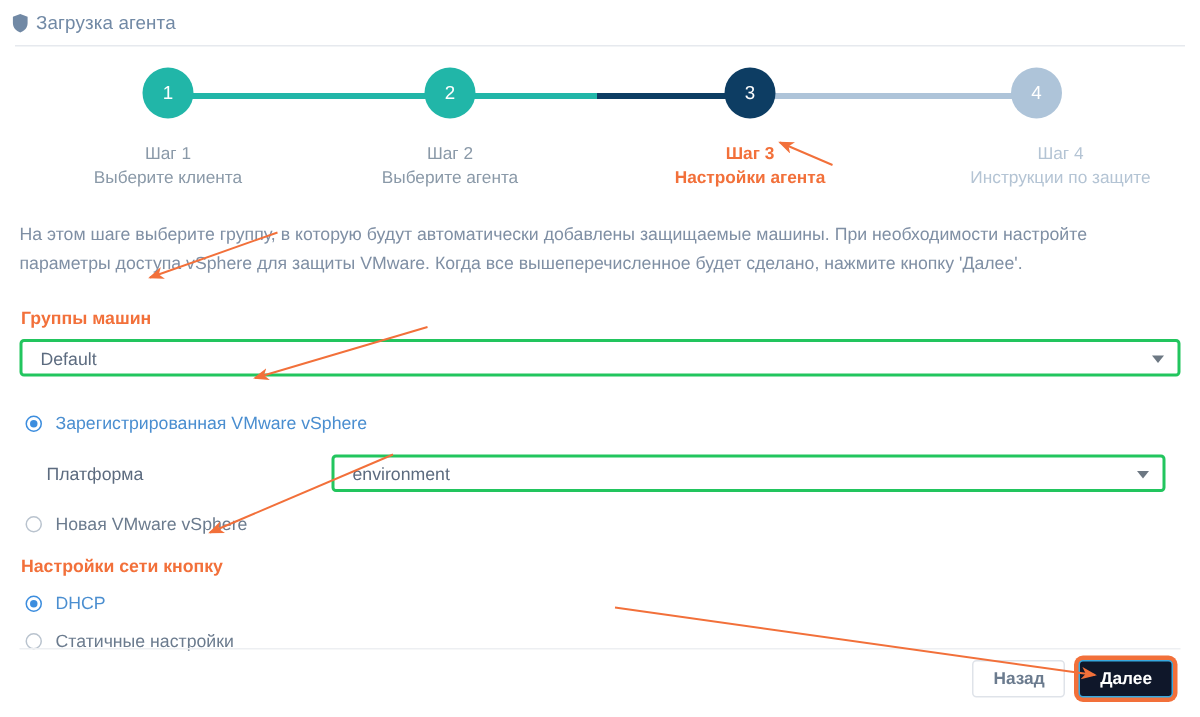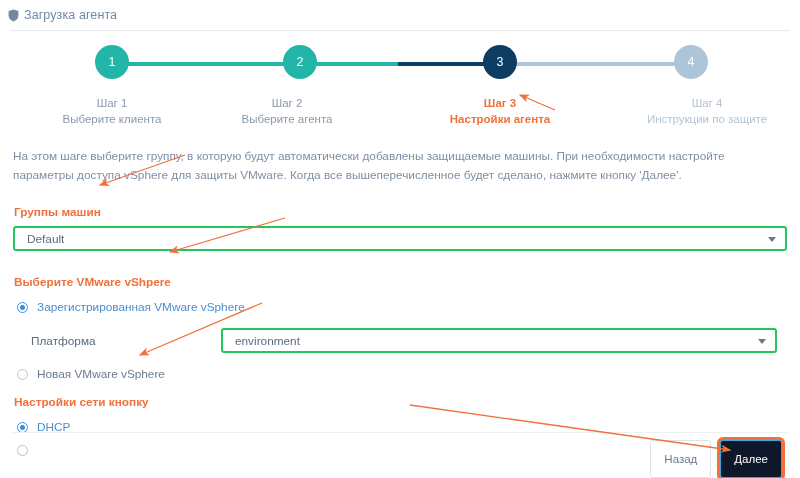--- a/index.html
+++ b/index.html
@@ -199,27 +199,28 @@
     right: 18px;
     top: 440px;
     display: flex;
     align-items: center;
     gap: 9px;
   }
   .btn {
     font-family: "Liberation Sans", sans-serif;
     font-size: 11.5px;
     border-radius: 3px;
-    height: 38px;
+    height: 25px;
     padding: 0 13px;
     display: flex;
     align-items: center;
     justify-content: center;
     box-sizing: border-box;
     cursor: pointer;
+    font-weight: bold;
   }
   .btn-back {
     background: #ffffff;
     border: 1px solid #dfe3e9;
     color: #6b7b8e;
   }
   .btn-next {
     background: #0f172a;
     border: 1px solid #37a9e0;
     color: #ffffff;
@@ -263,21 +264,21 @@
     <div class="step-node todo" style="left:579px;">
       <span>4</span>
     </div>
   </div>
 
   <div class="step-labels" style="margin:4px 92px 0 95px;">
     <div class="step-label" style="left:-68px;">
       <div class="t1">Шаг 1</div>
       <div class="t2">Выберите клиента</div>
     </div>
-    <div class="step-label" style="left:107px;">
+    <div class="step-label" style="left:120px;">
       <div class="t1">Шаг 2</div>
       <div class="t2">Выберите агента</div>
     </div>
     <div class="step-label is-active" style="left:320px;">
       <div class="t1">Шаг 3</div>
       <div class="t2">Настройки агента</div>
     </div>
     <div class="step-label is-todo" style="left:527px;">
       <div class="t1">Шаг 4</div>
       <div class="t2">Инструкции по защите</div>
@@ -288,21 +289,20 @@
 <div class="content">
 
   <p class="intro">На этом шаге выберите группу, в которую будут автоматически добавлены защищаемые машины. При необходимости настройте параметры доступа vSphere для защиты VMware. Когда все вышеперечисленное будет сделано, нажмите кнопку 'Далее'.</p>
 
   <div class="field-label-orange">Группы машин</div>
   <div class="select-box group-select">
     <span>Default</span>
     <span class="select-caret"></span>
   </div>
 
-  <div class="field-label-orange">Выберите VMware vShpere</div>
 
   <div class="radio-row checked">
     <span class="radio checked"></span>
     <span class="radio-label">Зарегистрированная VMware vSphere</span>
   </div>
 
   <div class="platform-row">
     <span class="platform-label">Платформа</span>
     <div class="select-box platform-select">
       <span>environment</span>
@@ -319,20 +319,21 @@
 
   <div class="field-label-orange" style="margin-top:8px;">Настройки сети кнопку</div>
 
   <div class="radio-row checked">
     <span class="radio checked"></span>
     <span class="radio-label">DHCP</span>
   </div>
 
   <div class="radio-row">
     <span class="radio"></span>
+    <span class="radio-label">Статичные настройки</span>
   </div>
 </div>
 
 <div class="footer-rule"></div>
 <div class="footer">
   <div class="btn btn-back">Назад</div>
   <div class="btn btn-next">Далее</div>
 </div>
 
 <svg class="anno">

